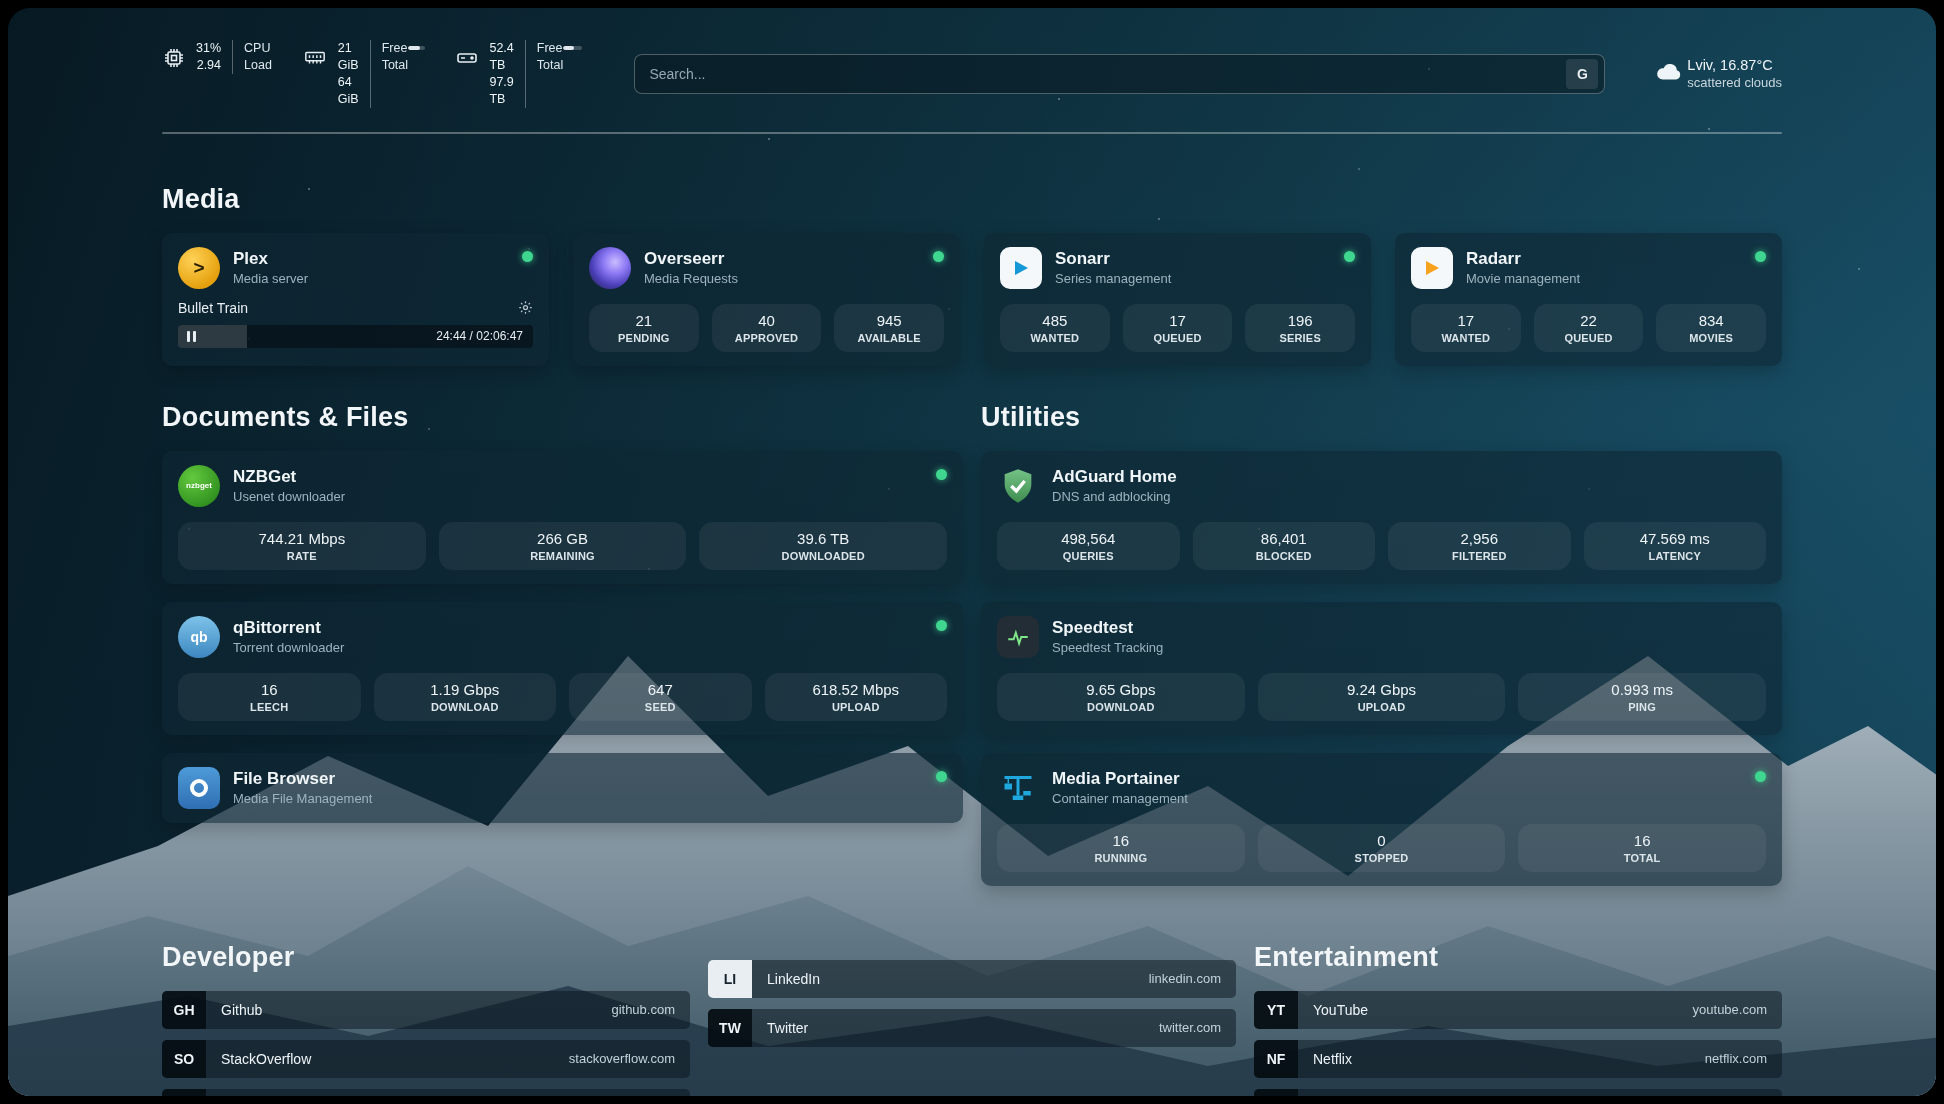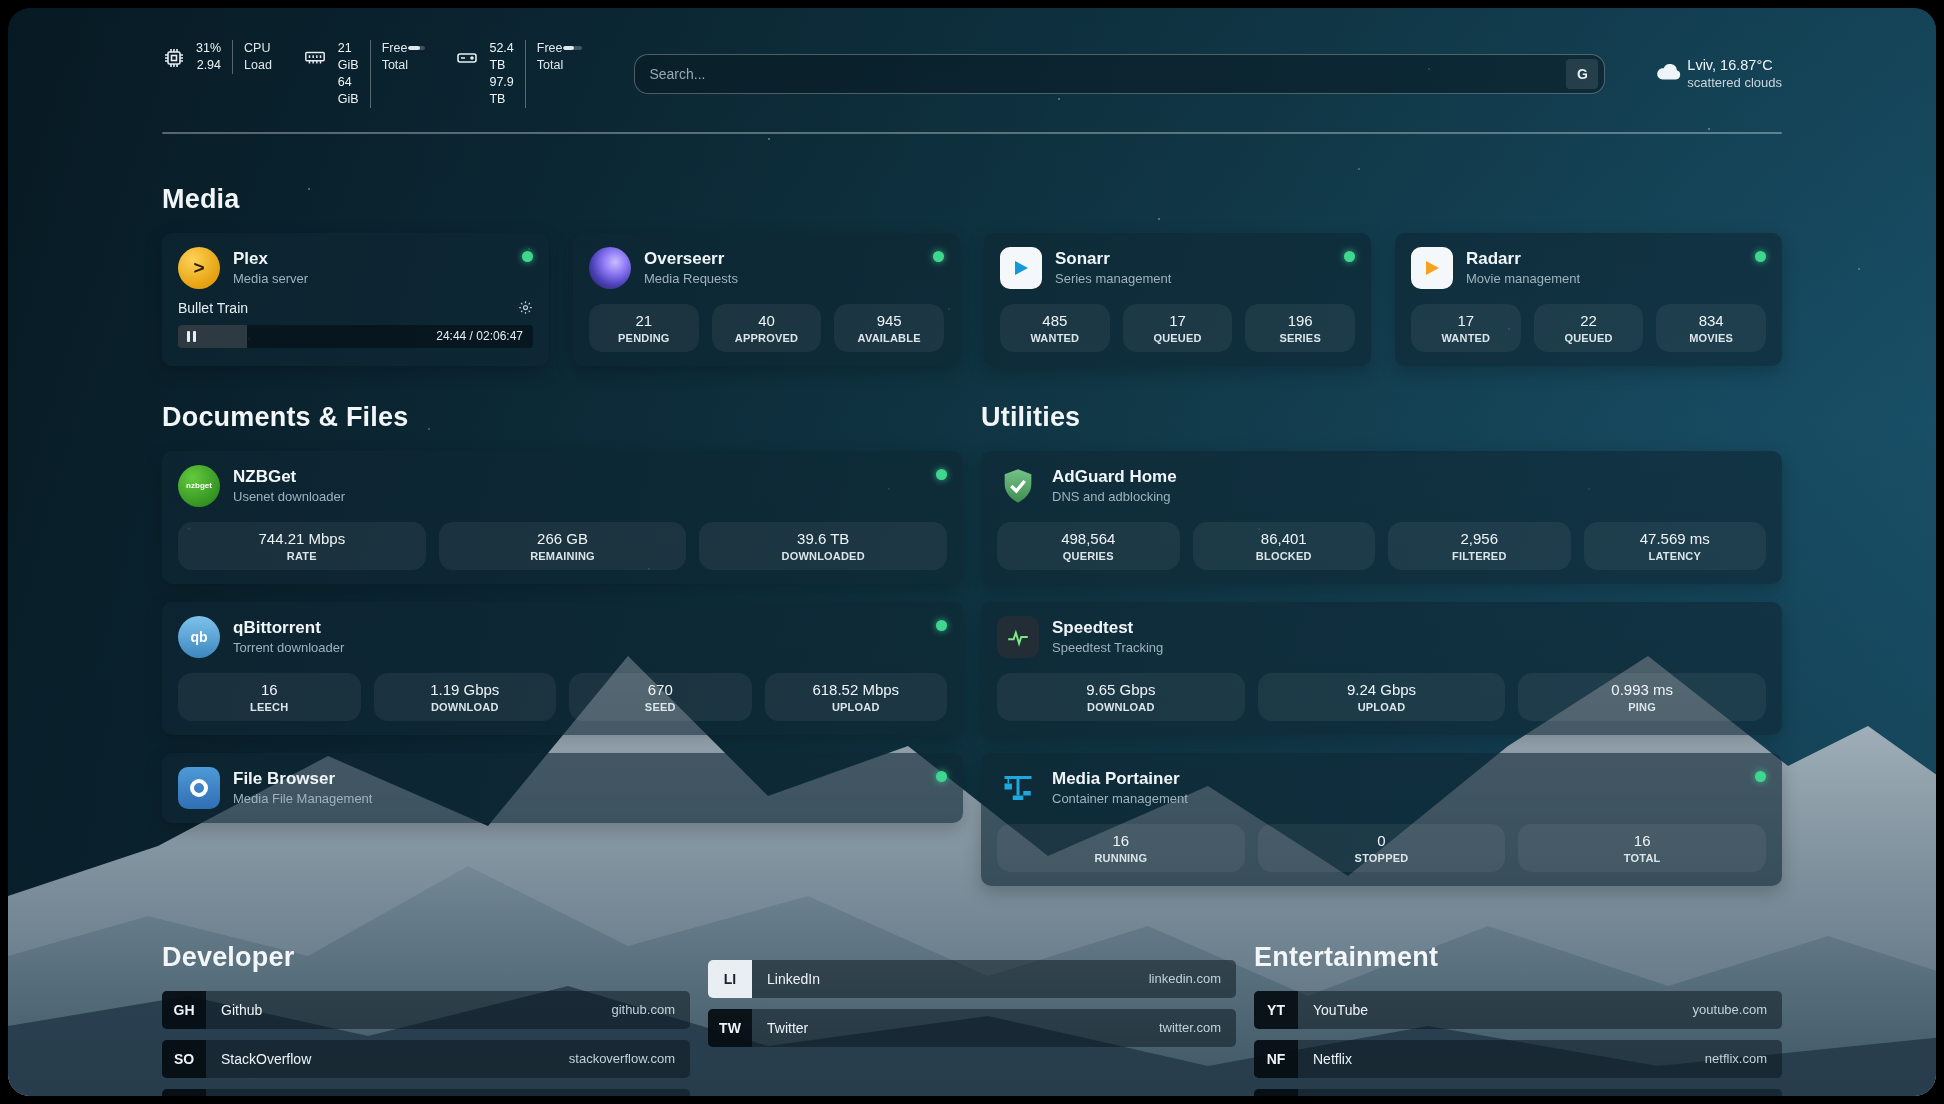--- a/index.html
+++ b/index.html
@@ -23,21 +23,21 @@
   .sys-group { display: flex; gap: 30px; }
   .sys-widget { display: flex; gap: 10px; align-items: flex-start; }
   .sys-icon { margin-top: 6px; flex: none; }
   .sys-main { display: flex; flex-direction: row; }
   .sys-row { display: flex; }
   .sys-vals { display: flex; flex-direction: column; align-items: flex-end; padding-right: 11px; border-right: 1px solid rgba(255,255,255,0.32); font-size: 12.5px; color: #eef4f7; line-height: 1.35; }
   .sys-labs { display: flex; flex-direction: column; padding-left: 11px; font-size: 12.5px; color: #dfe8ee; line-height: 1.35; }
   .sys-bar { margin-top: 6px; height: 4px; width: 100%; background: rgba(255,255,255,0.22); border-radius: 2px; overflow: hidden; }
   .sys-fill { height: 100%; background: #dfe7ec; border-radius: 2px; }
 
-  .search { flex: 1; max-width: 985px; margin: 0 46px 0 52px; display: flex; align-items: center; background: rgba(9,25,34,0.55); border: 1px solid rgba(255,255,255,0.28); border-radius: 14px; height: 40px; padding: 0 6px 0 14px; }
+  .search { flex: 1; max-width: 985px; margin: 0 46px 0 52px; display: flex; align-items: center; background: rgba(9,25,34,0.55); border: 1px solid rgba(255,255,255,0.28); border-radius: 8px; height: 40px; padding: 0 6px 0 14px; }
   .search input { flex: 1; background: transparent; border: none; outline: none; color: #e8eef2; font-size: 14px; font-family: inherit; }
   .search input::placeholder { color: #95a8b3; }
   .search-engine { width: 32px; height: 30px; border-radius: 4px; background: rgba(255,255,255,0.1); color: #e8eef2; display: flex; align-items: center; justify-content: center; font-size: 14px; font-weight: 600; cursor: pointer; }
 
   .weather { display: flex; align-items: center; margin-left: auto; }
   .weather-loc { font-size: 14.5px; color: #eef4f7; }
   .weather-cond { font-size: 13px; color: #c9d6dd; margin-top: 2px; }
 
   .divider { height: 2px; background: rgba(255,255,255,0.32); margin-top: 24px; border-radius: 1px; }
 
@@ -379,21 +379,21 @@
             <div class="stats">
               <div class="stat">
                 <div class="stat-value">16</div>
                 <div class="stat-label">LEECH</div>
               </div>
               <div class="stat">
                 <div class="stat-value">1.19 Gbps</div>
                 <div class="stat-label">DOWNLOAD</div>
               </div>
               <div class="stat">
-                <div class="stat-value">670</div>
+                <div class="stat-value">647</div>
                 <div class="stat-label">SEED</div>
               </div>
               <div class="stat">
                 <div class="stat-value">618.52 Mbps</div>
                 <div class="stat-label">UPLOAD</div>
               </div>
             </div>
           </div>
 
           <div class="card">

